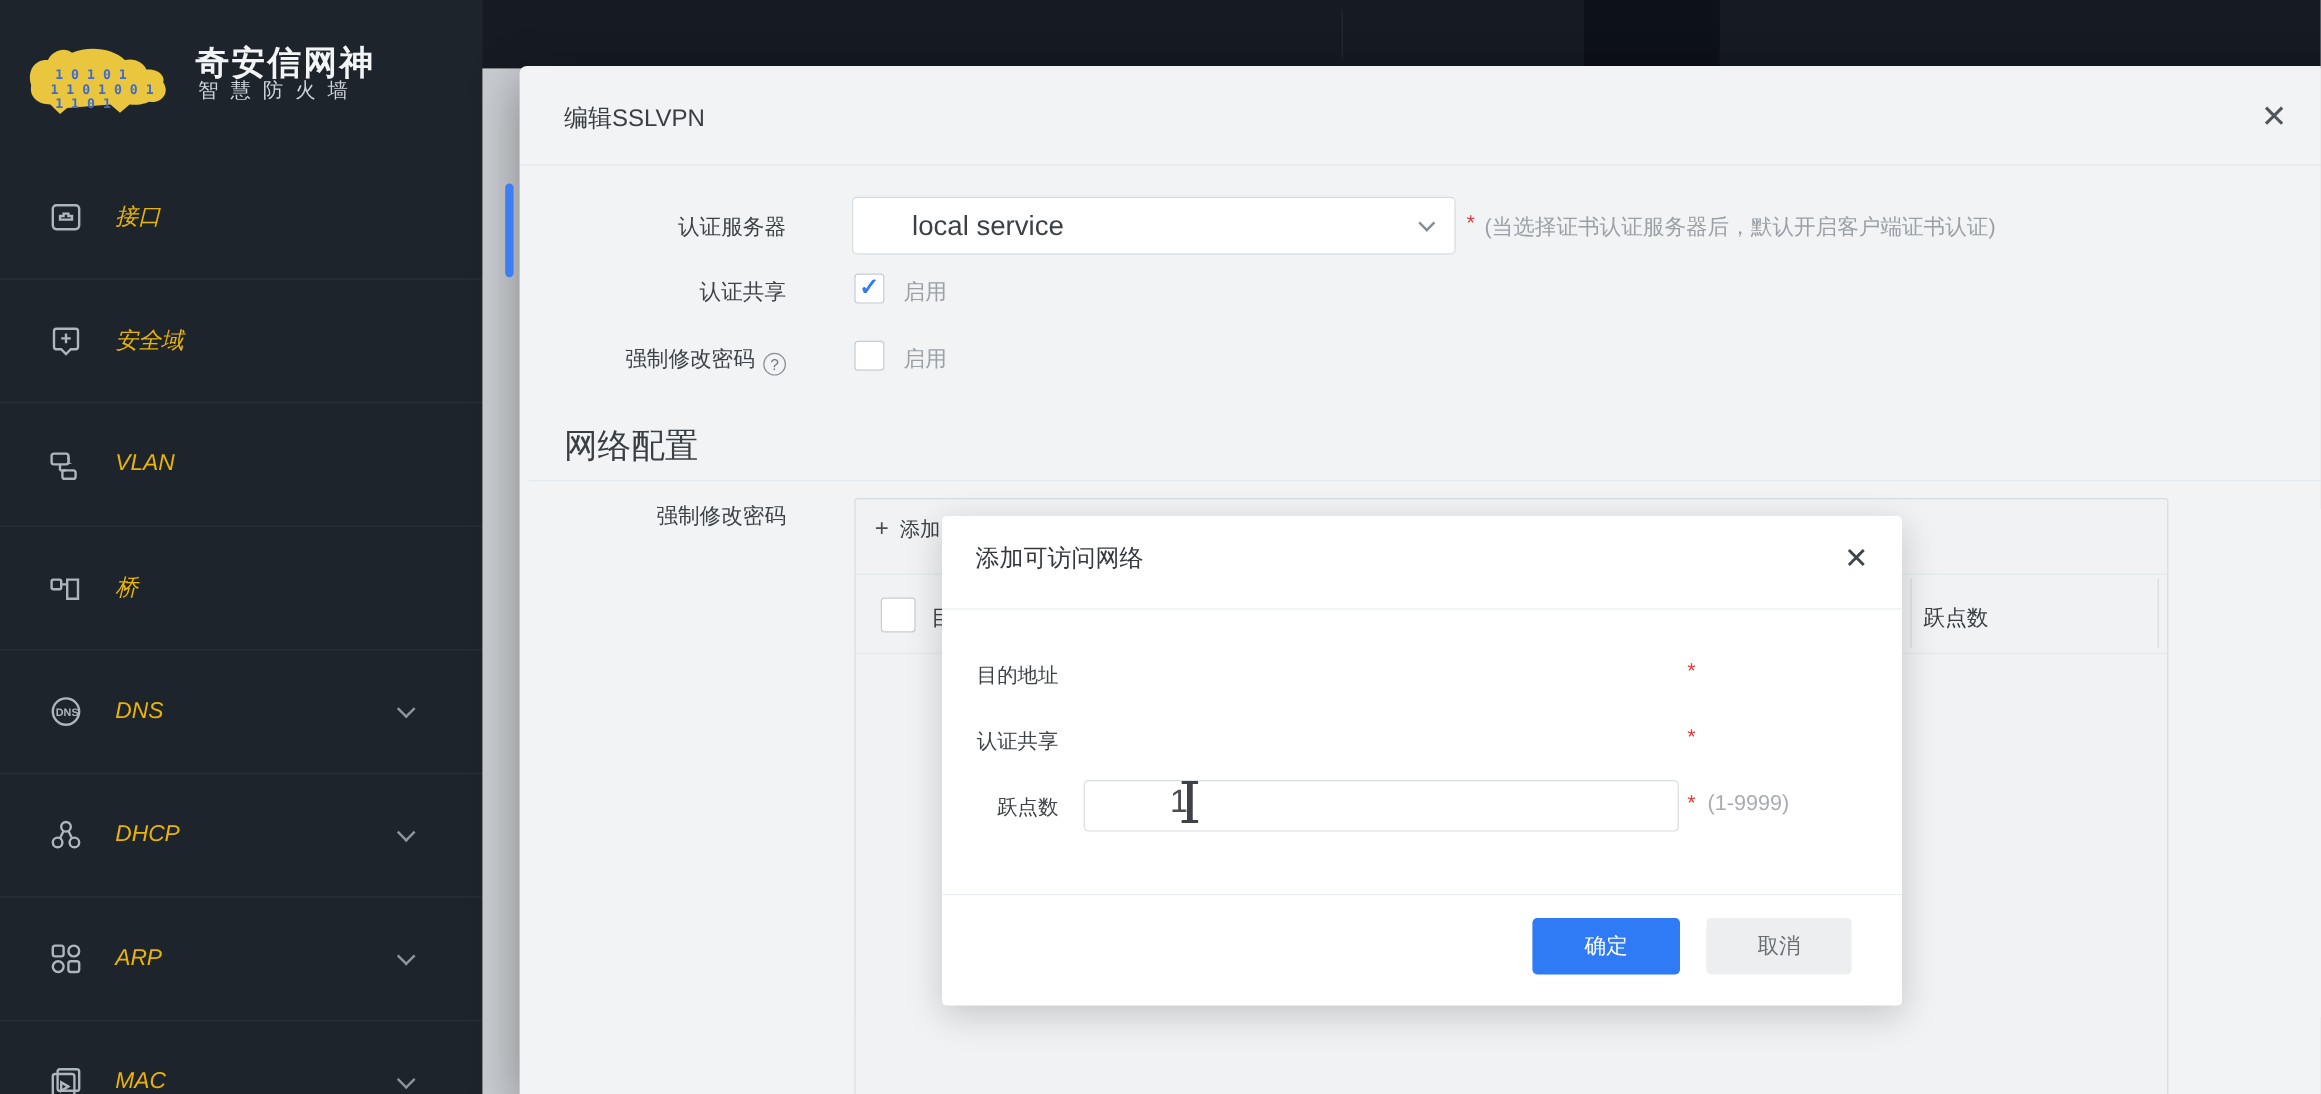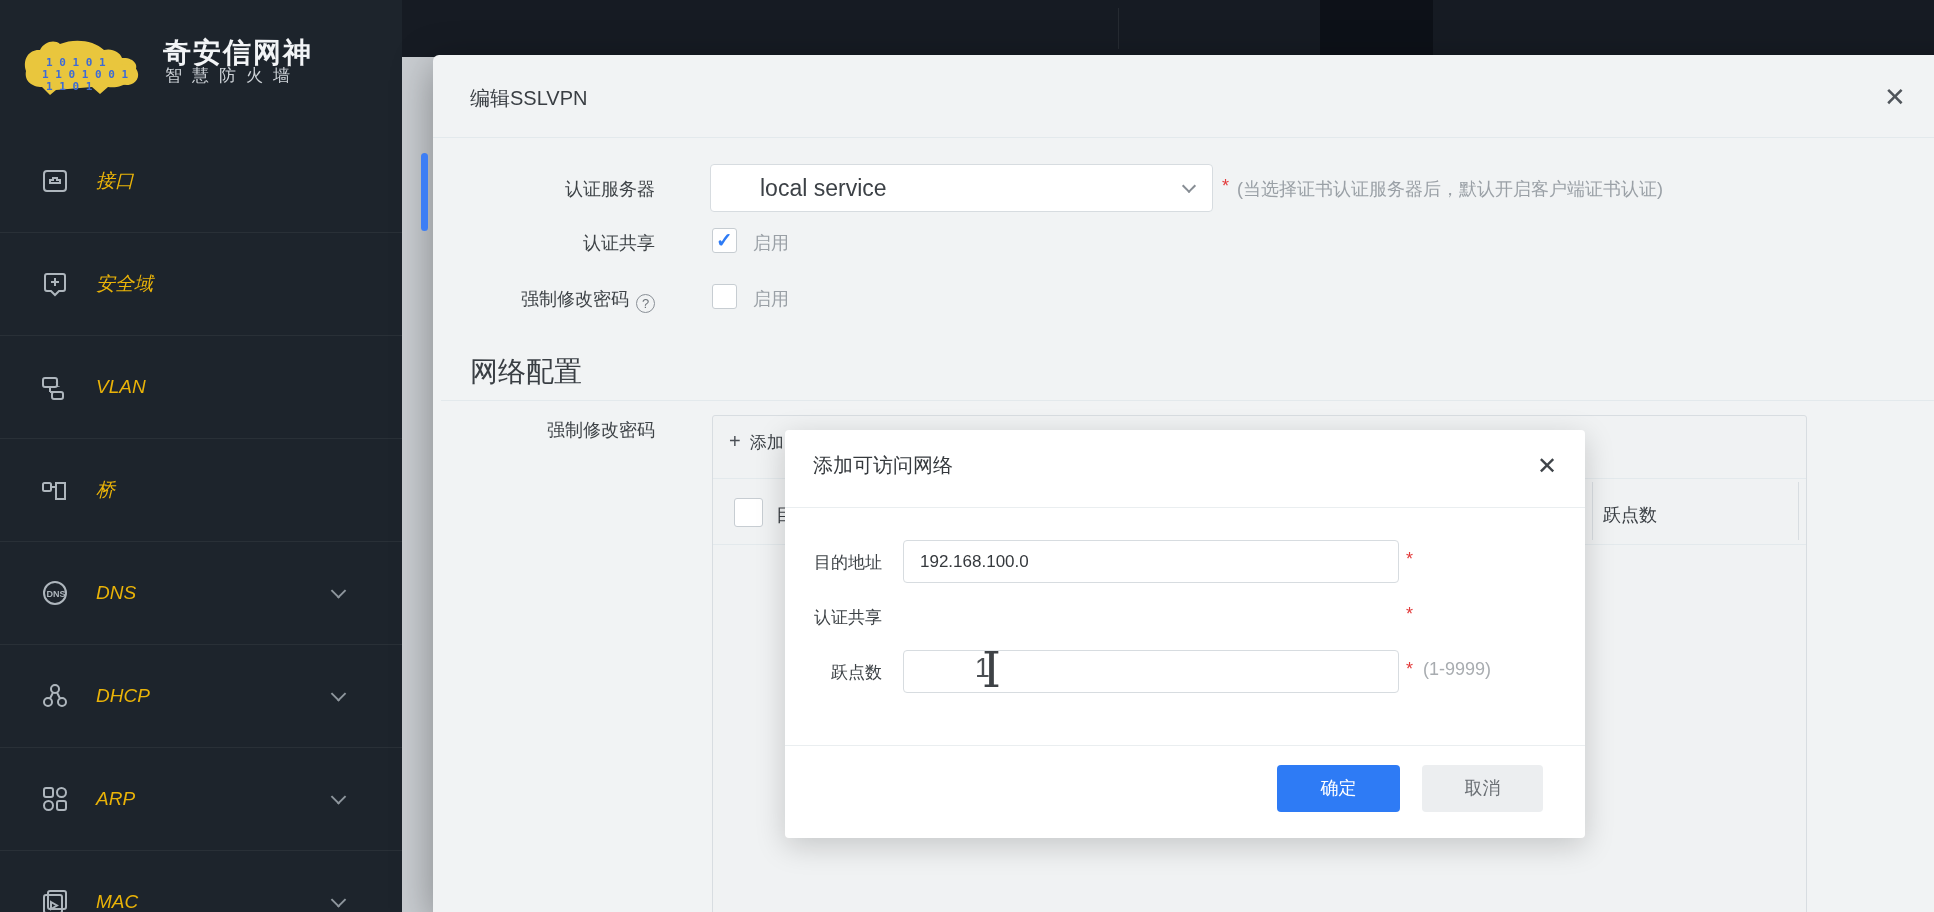--- a/index.html
+++ b/index.html
@@ -217,21 +217,20 @@
     <div class="hline" style="left:0;right:0;top:128px"></div>
   </div>
 </div>
 
 <div class="abs dialog">
   <div class="dlg-title">添加可访问网络</div>
   <div class="dlg-close">✕</div>
   <div class="hline" style="left:0;right:0;top:77px"></div>
 
   <div class="dlg-lbl" style="top:121px">目的地址</div>
-  <div class="inp" style="top:110px">192.168.100.0</div>
   <span class="dlg-star" style="top:119px">*</span>
 
   <div class="dlg-lbl" style="top:176px">认证共享</div>
   <span class="dlg-star" style="top:174px">*</span>
 
   <div class="dlg-lbl" style="top:231px">跃点数</div>
   <div class="inp" style="top:220px"></div>
   <span class="hop-one">1</span>
   <span class="ibeam">I</span>
   <span class="dlg-star" style="top:229px">*</span>

